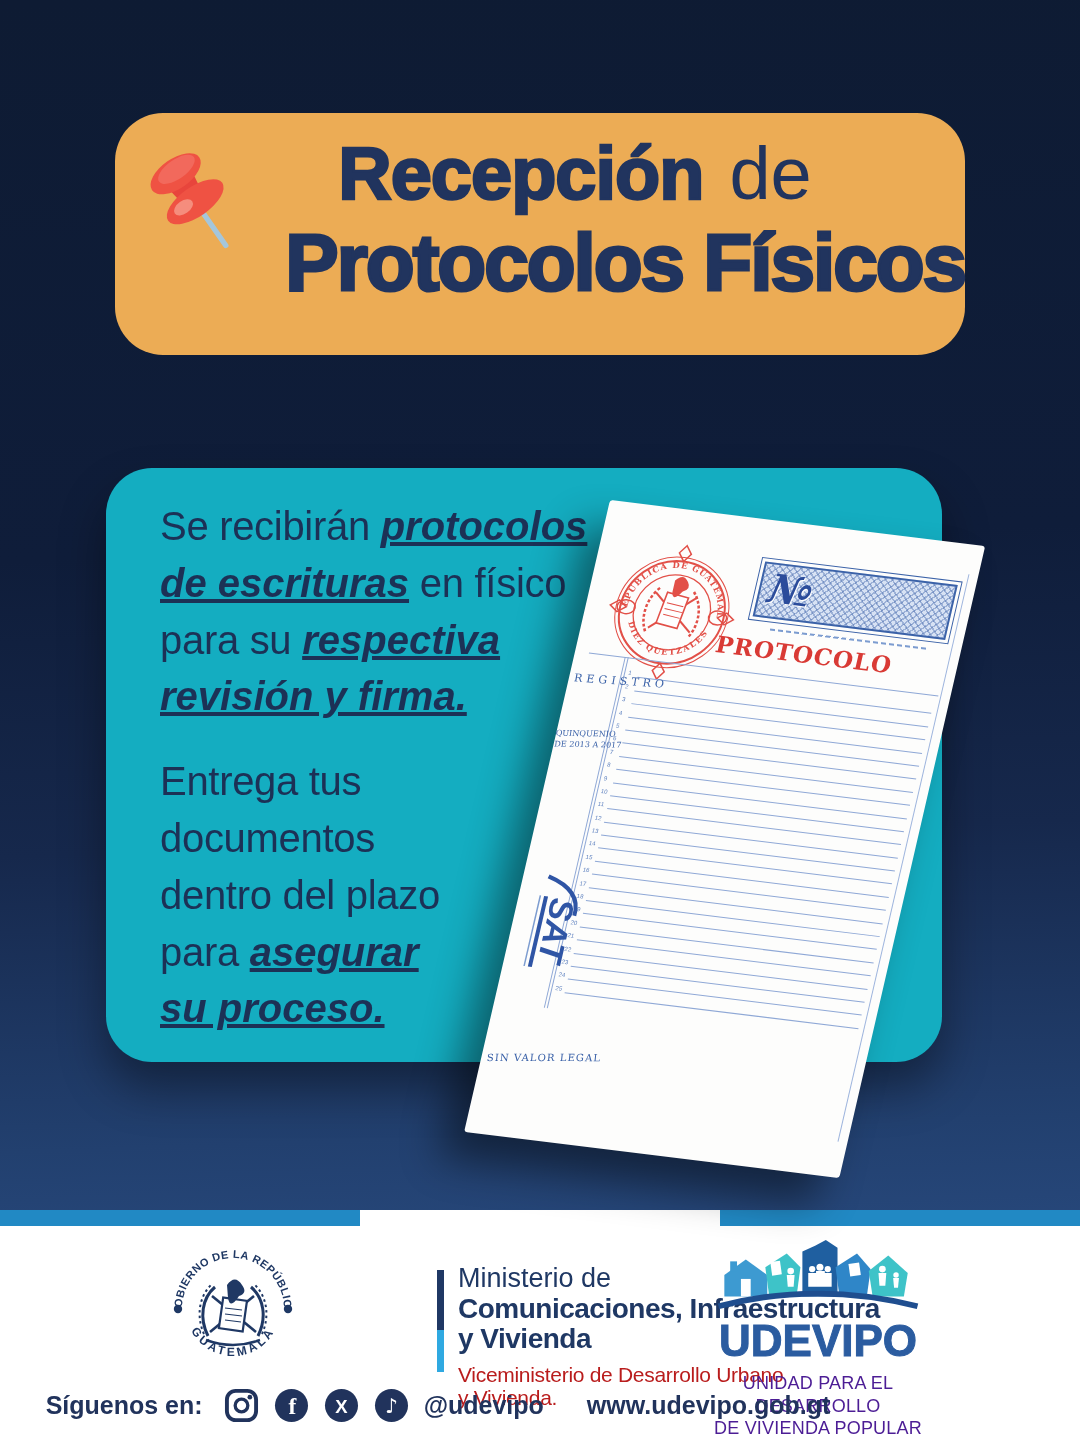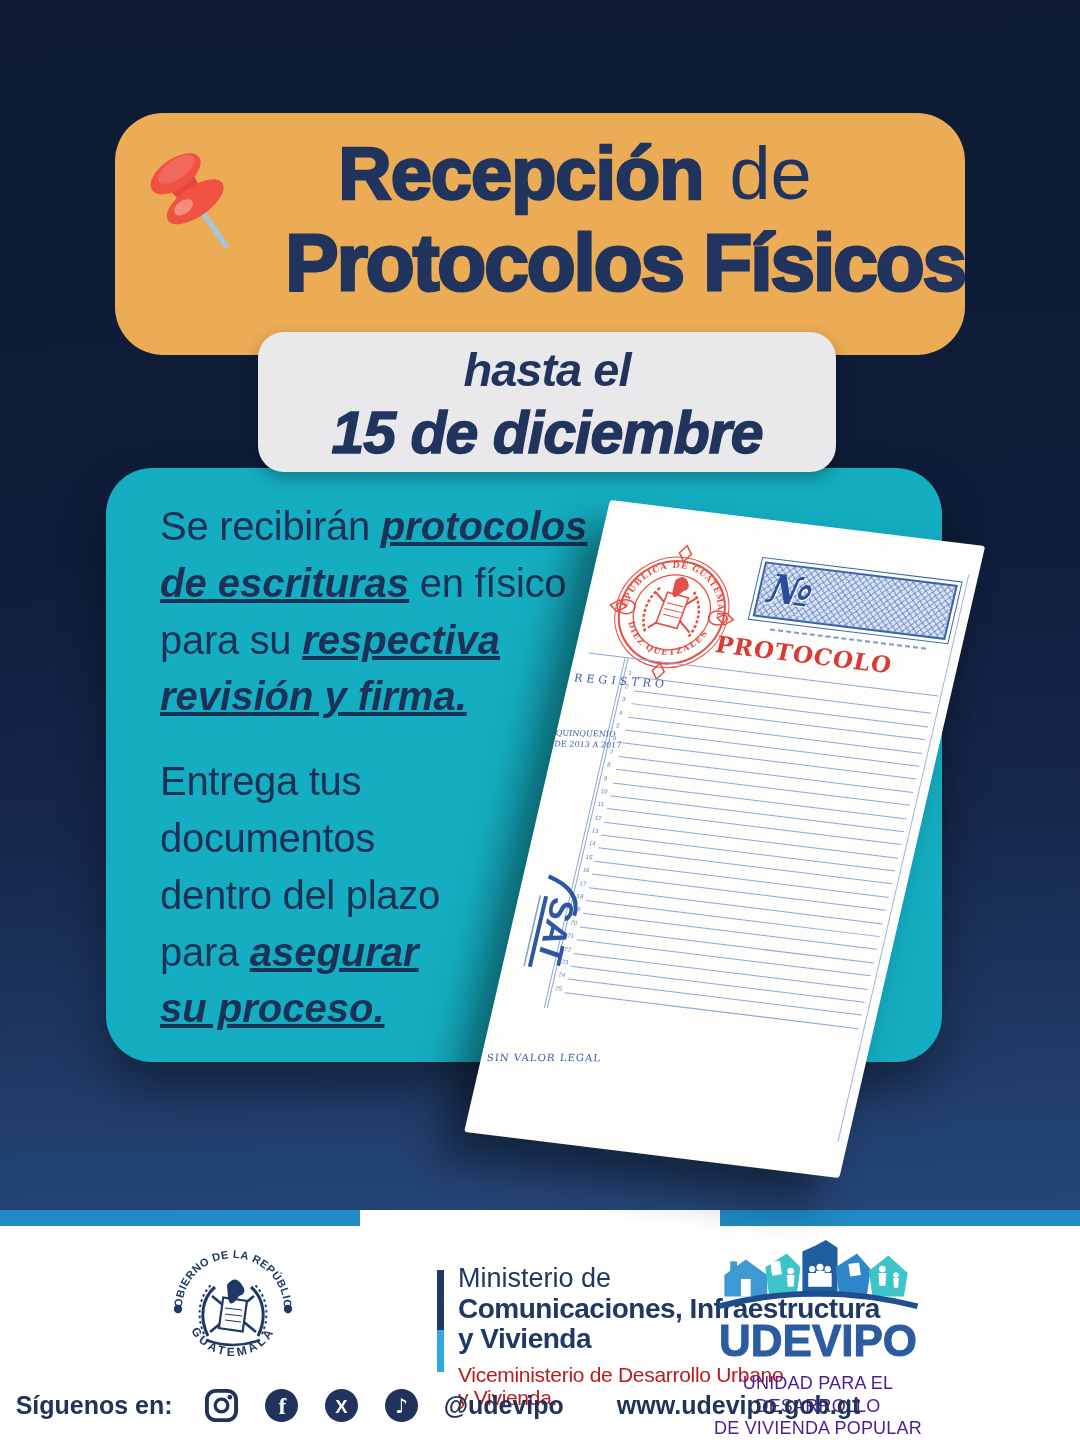--- a/index.html
+++ b/index.html
@@ -107,21 +107,21 @@
   .m4, .m5 { font-size:21px; color:#b91c1c; letter-spacing:-0.3px; }
   .m4 { margin-top:8px; }
   .udevipo { position:absolute; left:712px; top:10px; width:212px; text-align:center; }
   .ud-houses { width:212px; height:80px; }
   .ud-word { display:flex; align-items:center; justify-content:center; gap:7px; margin-top:-4px; }
   .ud-bar { width:36px; height:12px; background:#2f9ad0; }
   .ud-text { font-size:44px; font-weight:bold; color:#2b5ca0; letter-spacing:0px; -webkit-text-stroke:1px #2b5ca0; }
   .ud-tag { font-size:18px; font-weight:normal; color:#4c1d95; line-height:1.25; margin-top:6px; letter-spacing:0.2px; }
   .social {
     position:absolute; left:0; top:162px; width:876px;
-    display:flex; align-items:center; justify-content:center; gap:25px;
+    display:flex; align-items:center; justify-content:center; gap:15px;
     color:#21335c;
   }
   .soc-label { font-size:25px; font-weight:bold; margin-right:6px; }
   .soc-icon { width:35px; height:35px; }
   .soc-handle { font-size:25px; font-weight:bold; }
   .soc-web { font-size:25px; font-weight:bold; margin-left:28px; }
 </style>
 </head>
 <body>
 
@@ -136,24 +136,20 @@
       <ellipse cx="48" cy="60" rx="10" ry="6" fill="#f58d7d"></ellipse>
       <ellipse cx="60" cy="30" rx="27" ry="14" fill="#ef5243"></ellipse>
       <ellipse cx="63" cy="27" rx="20" ry="9" fill="#f2695c"></ellipse>
     </g>
   </svg>
   <div class="headline">
     <div class="h-line1"><span class="hv">Recepción</span><span class="lt">de</span></div>
     <div class="h-line2">Protocolos Físicos</div>
   </div>
 
-  <div class="date-card">
-    <div class="date-l1">hasta el</div>
-    <div class="date-l2">15 de diciembre</div>
-  </div>
 
   <div class="info-card">
     <div class="info-text">
       <div><span>Se recibirán </span><span class="em">protocolos</span></div>
       <div><span class="em">de escrituras</span><span> en físico</span></div>
       <div><span>para su </span><span class="em">respectiva</span></div>
       <div><span class="em">revisión y firma.</span></div>
       <div class="para2">Entrega tus</div>
       <div>documentos</div>
       <div>dentro del plazo</div>

